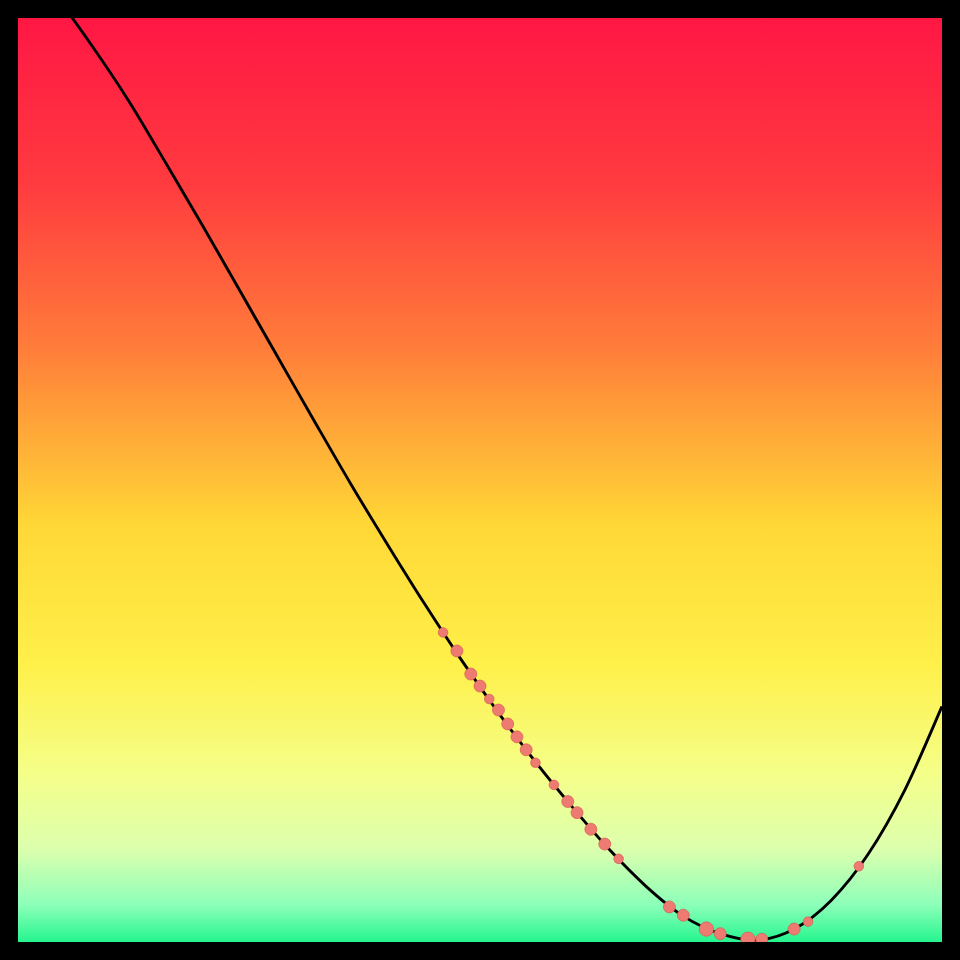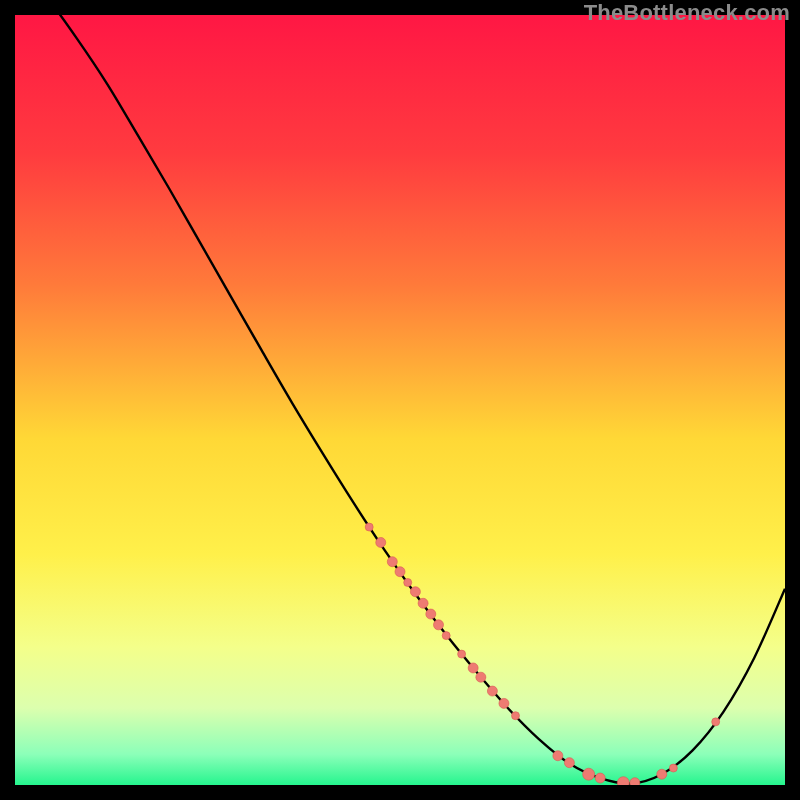--- a/index.html
+++ b/index.html
@@ -77,14 +77,13 @@
         <circle cx="573.65" cy="759.22" r="6" fill="#ee7b72" stroke="#d85a52" stroke-width="0.6"></circle>
         <circle cx="585.2" cy="763.07" r="5" fill="#ee7b72" stroke="#d85a52" stroke-width="0.6"></circle>
         <circle cx="608.3000000000001" cy="767.69" r="6" fill="#ee7b72" stroke="#d85a52" stroke-width="0.6"></circle>
         <circle cx="619.85" cy="767.69" r="5" fill="#ee7b72" stroke="#d85a52" stroke-width="0.6"></circle>
         <circle cx="646.8" cy="759.22" r="5" fill="#ee7b72" stroke="#d85a52" stroke-width="0.6"></circle>
         <circle cx="658.35" cy="753.06" r="4" fill="#ee7b72" stroke="#d85a52" stroke-width="0.6"></circle>
         <circle cx="700.7" cy="706.86" r="4" fill="#ee7b72" stroke="#d85a52" stroke-width="0.6"></circle>
       </g>
   </svg>
 
-  <div class="watermark">TheBottleneck.com</div>
 </div>
 
 </body></html>

